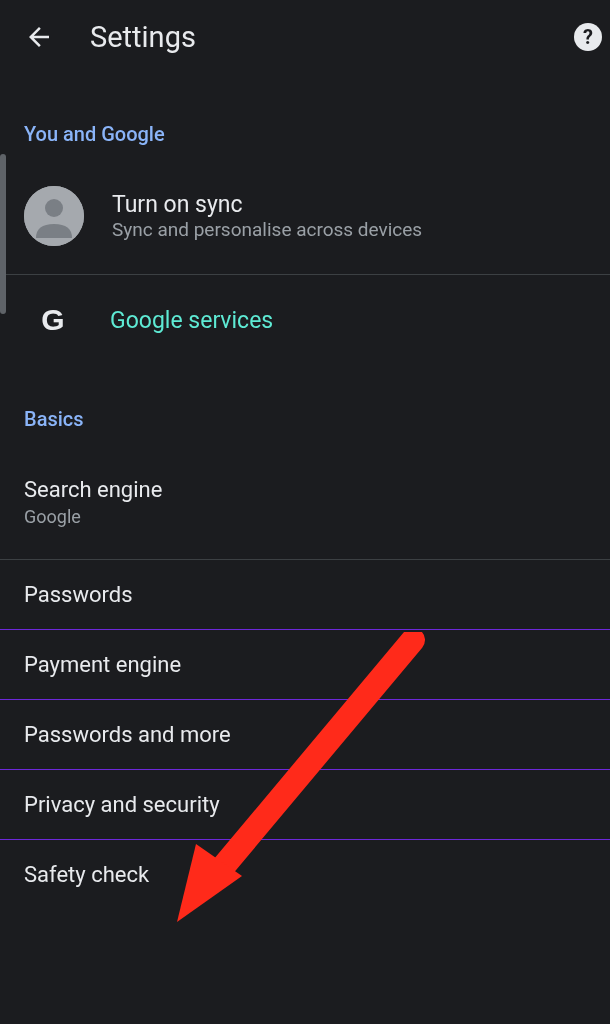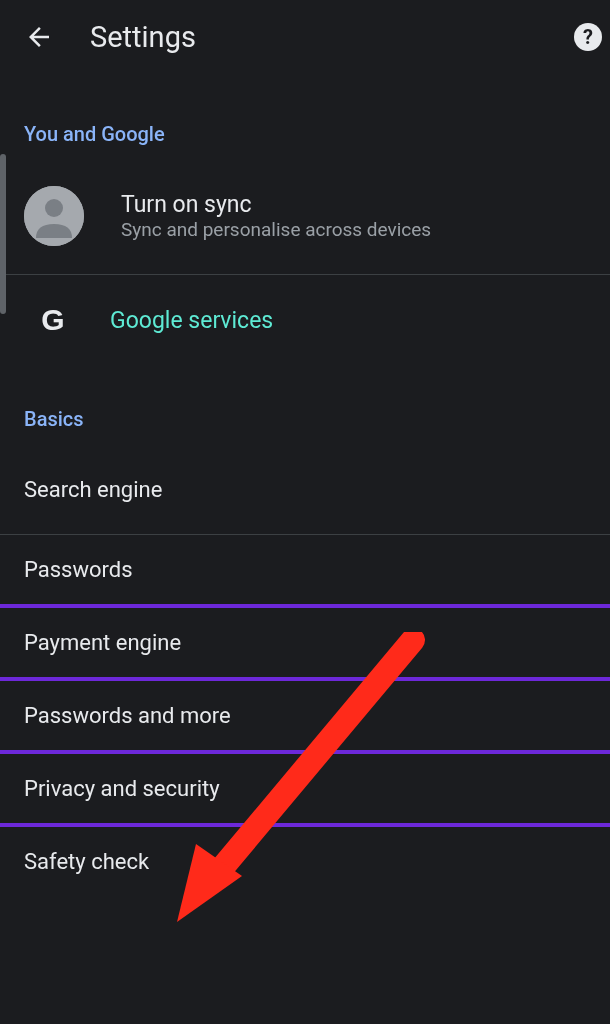--- a/index.html
+++ b/index.html
@@ -75,21 +75,20 @@
       border-radius: 50%;
       display: flex;
       align-items: center;
       justify-content: center;
       flex-shrink: 0;
     }
     .account-texts {
       display: flex;
       flex-direction: column;
       gap: 0;
-      margin-left: 9px;
     }
     .account-title {
       font-size: 23px;
       color: #e8eaed;
       font-weight: 400;
     }
     .account-subtitle {
       font-size: 19px;
       color: #9aa0a6;
     }
@@ -109,21 +108,21 @@
       font-size: 30px;
       font-weight: bold;
       font-family: Arial, sans-serif;
     }
     .google-services-label {
       font-size: 23px;
       color: #5eead4;
     }
     .settings-item {
       padding: 22px 24px 22px 24px;
-      border-bottom: 4px solid #6d28d9;
+      border-bottom: 1px solid #6d28d9;
     }
     .settings-item-title {
       font-size: 22px;
       color: #e8eaed;
       font-weight: 400;
     }
     .settings-item-subtitle {
       font-size: 18px;
       color: #9aa0a6;
       margin-top: 4px;
@@ -185,20 +184,21 @@
 
 <div class="google-services-row">
   <div class="g-icon">G</div>
   <div class="google-services-label">Google services</div>
 </div>
 
 <div class="section-header basics">Basics</div>
 
 <div class="search-engine-item">
   <div class="settings-item-title">Search engine</div>
+  <div class="settings-item-subtitle">Google</div>
 </div>
 
 <div class="settings-item">
   <div class="settings-item-title">Passwords</div>
 </div>
 
 <div class="settings-item">
   <div class="settings-item-title">Payment engine</div>
 </div>
 

